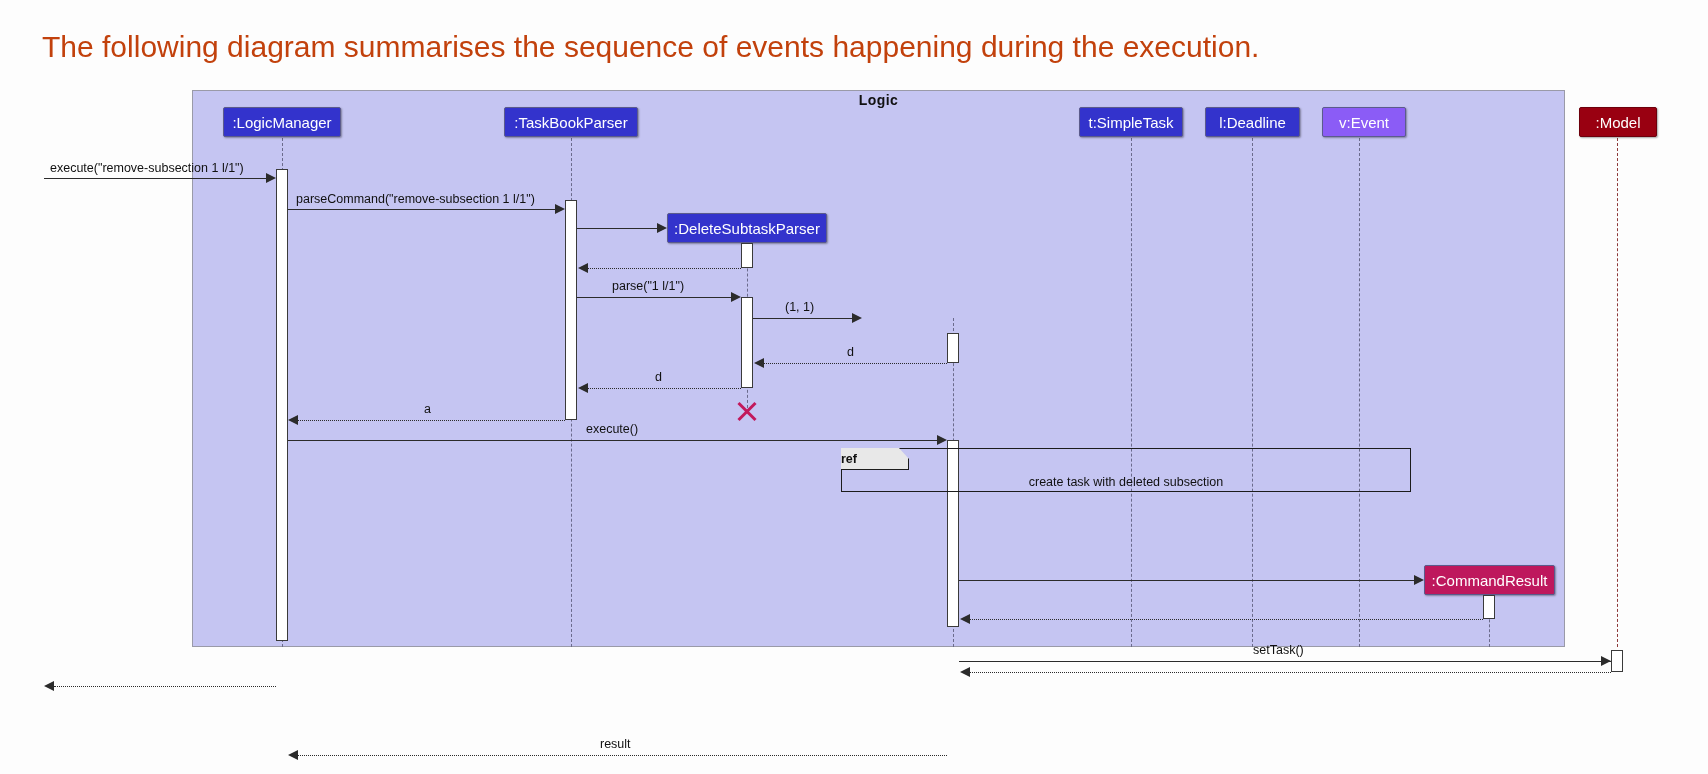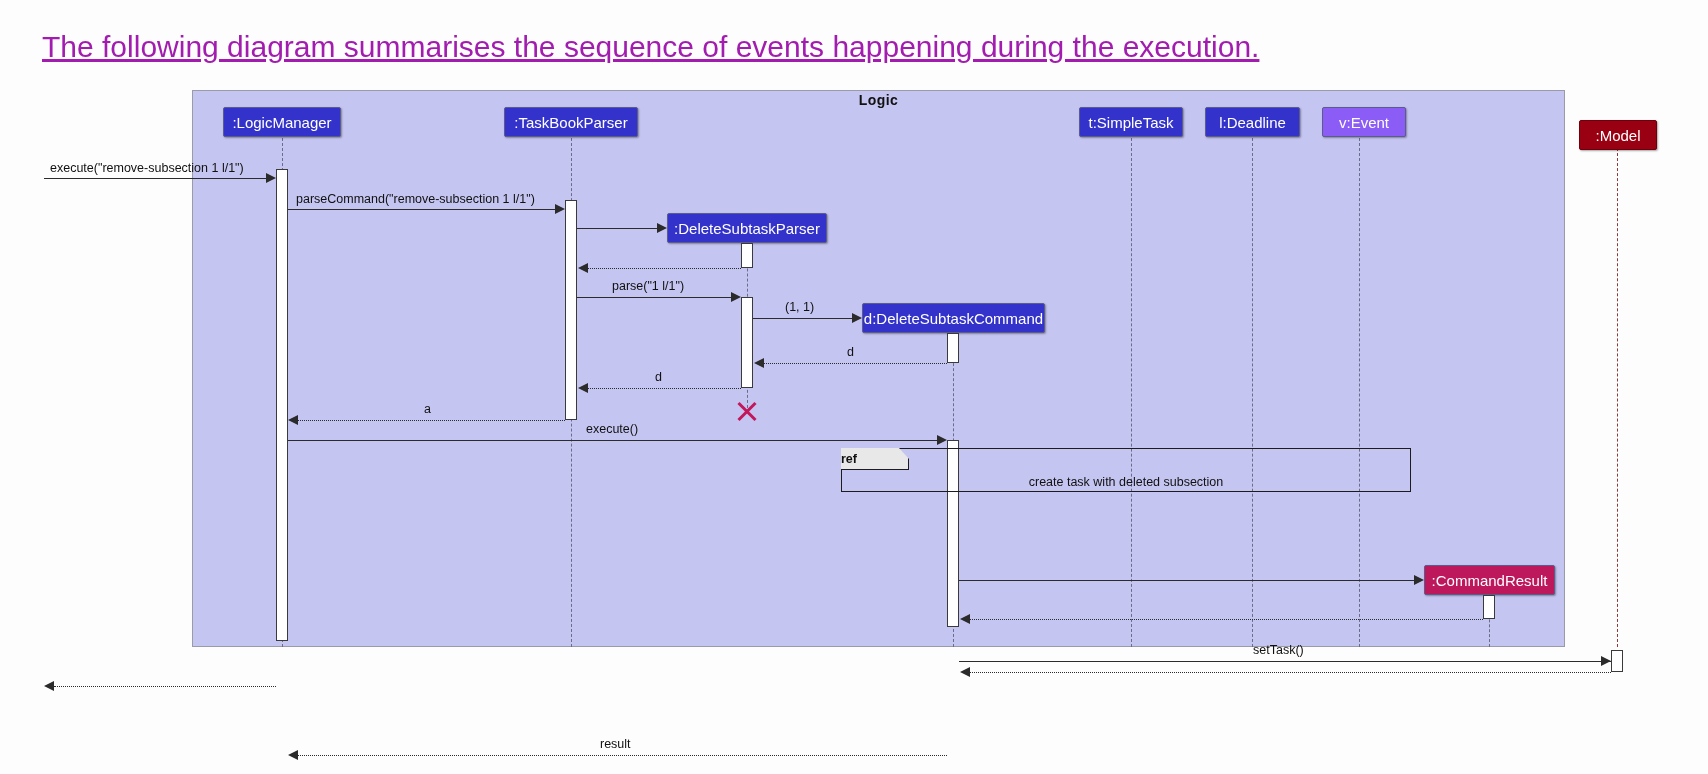--- a/index.html
+++ b/index.html
@@ -4,23 +4,22 @@
 <title>Sequence Diagram</title>
 <style>
   html,body{margin:0;padding:0;background:#fdfdfd;}
   body{
     width:1708px;height:774px;position:relative;overflow:hidden;
     font-family:"Liberation Sans","DejaVu Sans",sans-serif;
     background:#fdfdfd;
   }
   #intro-text{
     position:absolute;left:42px;top:30px;
-    font-size:30px;color:#a21caf;white-space:nowrap;
+    font-size:30px;color:#c2410c;white-space:nowrap;
     font-family:"Liberation Sans","DejaVu Sans",sans-serif;
-    text-decoration:underline;
   }
   #diagram{
     position:absolute;left:0px;top:90px;width:1708px;height:620px;
   }
   
   .partition{position:absolute;box-sizing:border-box;border:1px solid #9a9aa8;}
   .partition-label{
     position:absolute;top:1px;left:0;width:100%;text-align:center;
     font-size:14px;font-weight:bold;color:#111;letter-spacing:.4px;
   }
@@ -106,41 +105,38 @@
   </div>
 
   <div class="participant" style="left:504px;top:17px;width:134px;height:30px;background:#3333cc;">
     <span>:TaskBookParser</span>
   </div>
 
   <div class="participant" style="left:667px;top:123px;width:160px;height:30px;background:#3333cc;">
     <span>:DeleteSubtaskParser</span>
   </div>
 
-  <div class="participant" style="left:862px;top:213px;width:183px;height:30px;background:#3333cc;">
-    <span>d:DeleteSubtaskCommand</span>
-  </div>
 
   <div class="participant" style="left:1079px;top:17px;width:104px;height:30px;background:#3333cc;">
     <span>t:SimpleTask</span>
   </div>
 
   <div class="participant" style="left:1205px;top:17px;width:95px;height:30px;background:#3333cc;">
     <span>l:Deadline</span>
   </div>
 
   <div class="participant" style="left:1322px;top:17px;width:84px;height:30px;background:#8b5cf6;">
     <span>v:Event</span>
   </div>
 
   <div class="participant" style="left:1424px;top:475px;width:131px;height:30px;background:#be185d;">
     <span>:CommandResult</span>
   </div>
 
-  <div class="participant" style="left:1579px;top:17px;width:78px;height:30px;background:#990011;border-color:#6d000c;margin-top:13px;">
+  <div class="participant" style="left:1579px;top:17px;width:78px;height:30px;background:#990011;border-color:#6d000c;">
     <span>:Model</span>
   </div>
 
   <div class="activation" style="left:276px;top:79px;width:12px;height:472px;"></div>
   <div class="activation" style="left:565px;top:110px;width:12px;height:220px;"></div>
   <div class="activation" style="left:741px;top:153px;width:12px;height:25px;"></div>
   <div class="activation" style="left:741px;top:207px;width:12px;height:91px;"></div>
   <div class="activation" style="left:947px;top:243px;width:12px;height:30px;"></div>
   <div class="activation" style="left:947px;top:350px;width:12px;height:187px;"></div>
   <div class="activation" style="left:1611px;top:560px;width:12px;height:22px;"></div>

